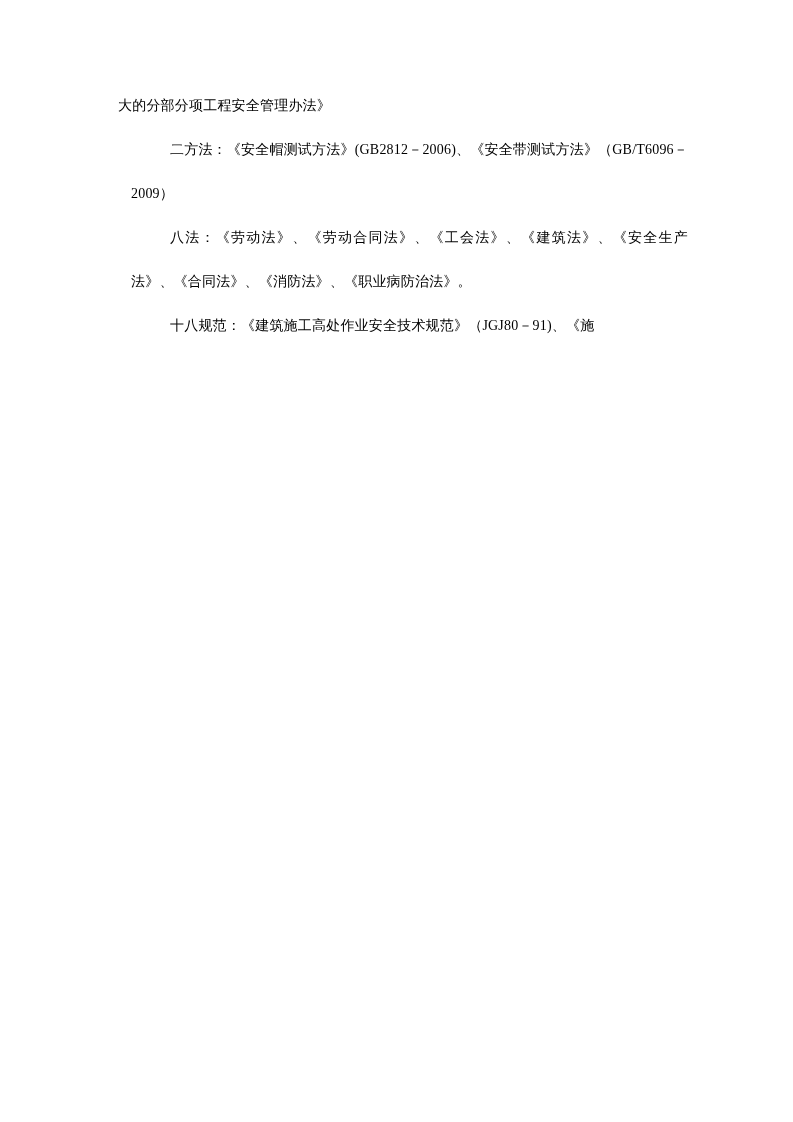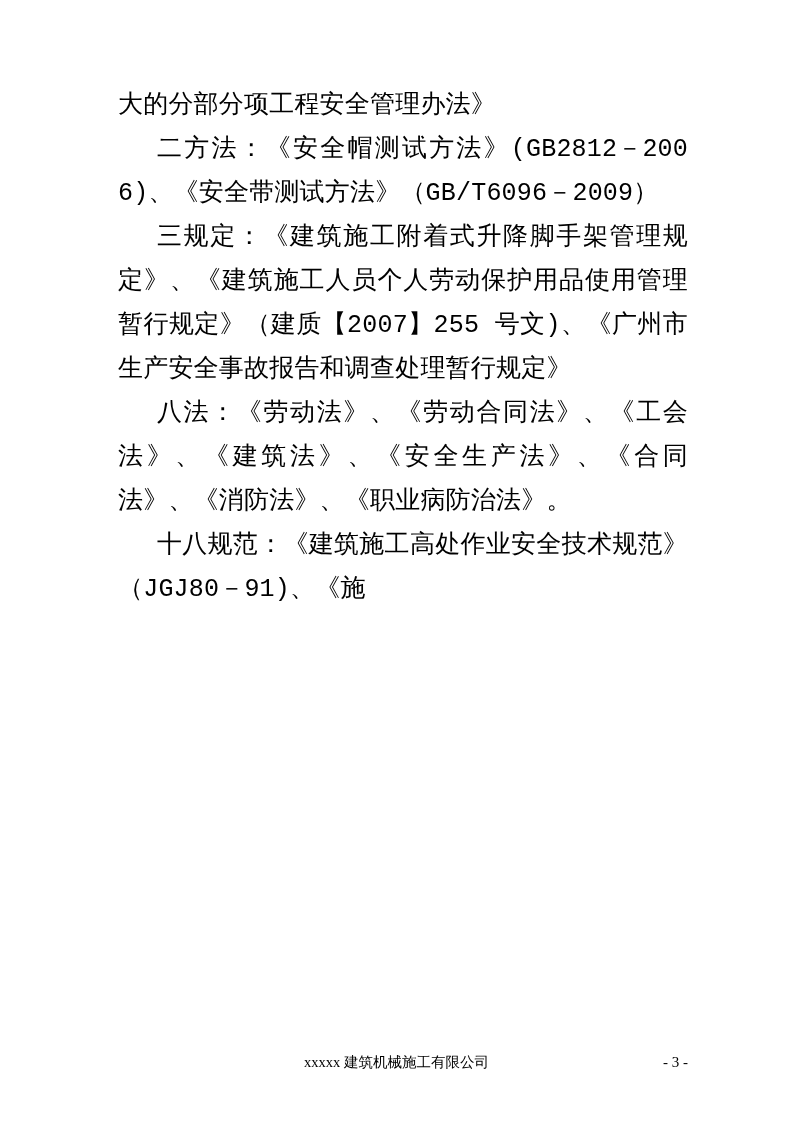--- a/index.html
+++ b/index.html
@@ -20,32 +20,32 @@
     overflow: hidden;
     box-sizing: border-box;
   }
   .content {
     position: absolute;
     left: 118px;
     top: 84px;
     width: 570px;
   }
   .para {
-    font-size: 25px;
+    font-size: 14px;
     line-height: 44px;
     letter-spacing: 0.2px;
     text-align: justify;
     text-justify: inter-ideograph;
     margin: 0;
     white-space: normal;
     word-break: break-all;
-    font-family: Liberation Mono, monospace;
   }
   .indent {
     text-indent: 39px;
+    margin-left: 13px;
   }
   .footer {
     position: absolute;
     left: 0;
     right: 0;
     bottom: 48px;
     height: 24px;
   }
   .footer-center {
     position: absolute;
@@ -65,23 +65,18 @@
   }
 </style>
 </head>
 <body>
 
 <div class="page">
 
   <div class="content">
     <p class="para">大的分部分项工程安全管理办法》</p>
     <p class="para indent">二方法：《安全帽测试方法》(GB2812－2006)、《安全带测试方法》（GB/T6096－2009）</p>
-    <p class="para indent">三规定：《建筑施工附着式升降脚手架管理规定》、《建筑施工人员个人劳动保护用品使用管理暂行规定》（建质【2007】255 号文)、《广州市生产安全事故报告和调查处理暂行规定》</p>
     <p class="para indent">八法：《劳动法》、《劳动合同法》、《工会法》、《建筑法》、《安全生产法》、《合同法》、《消防法》、《职业病防治法》。</p>
     <p class="para indent">十八规范：《建筑施工高处作业安全技术规范》（JGJ80－91)、《施</p>
   </div>
 
-  <div class="footer">
-    <div class="footer-center">xxxxx 建筑机械施工有限公司</div>
-    <div class="footer-page">- 3 -</div>
-  </div>
 
 </div>
 
 </body></html>

